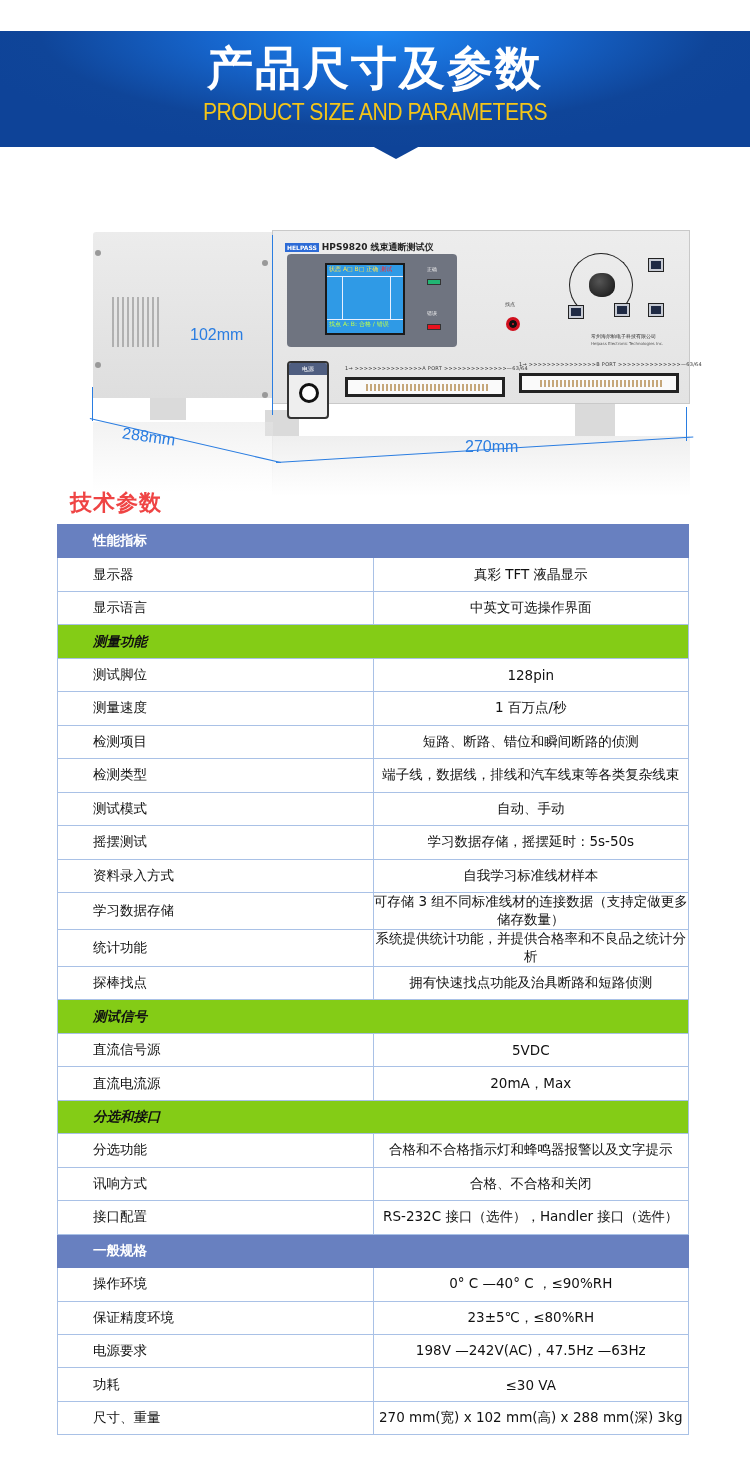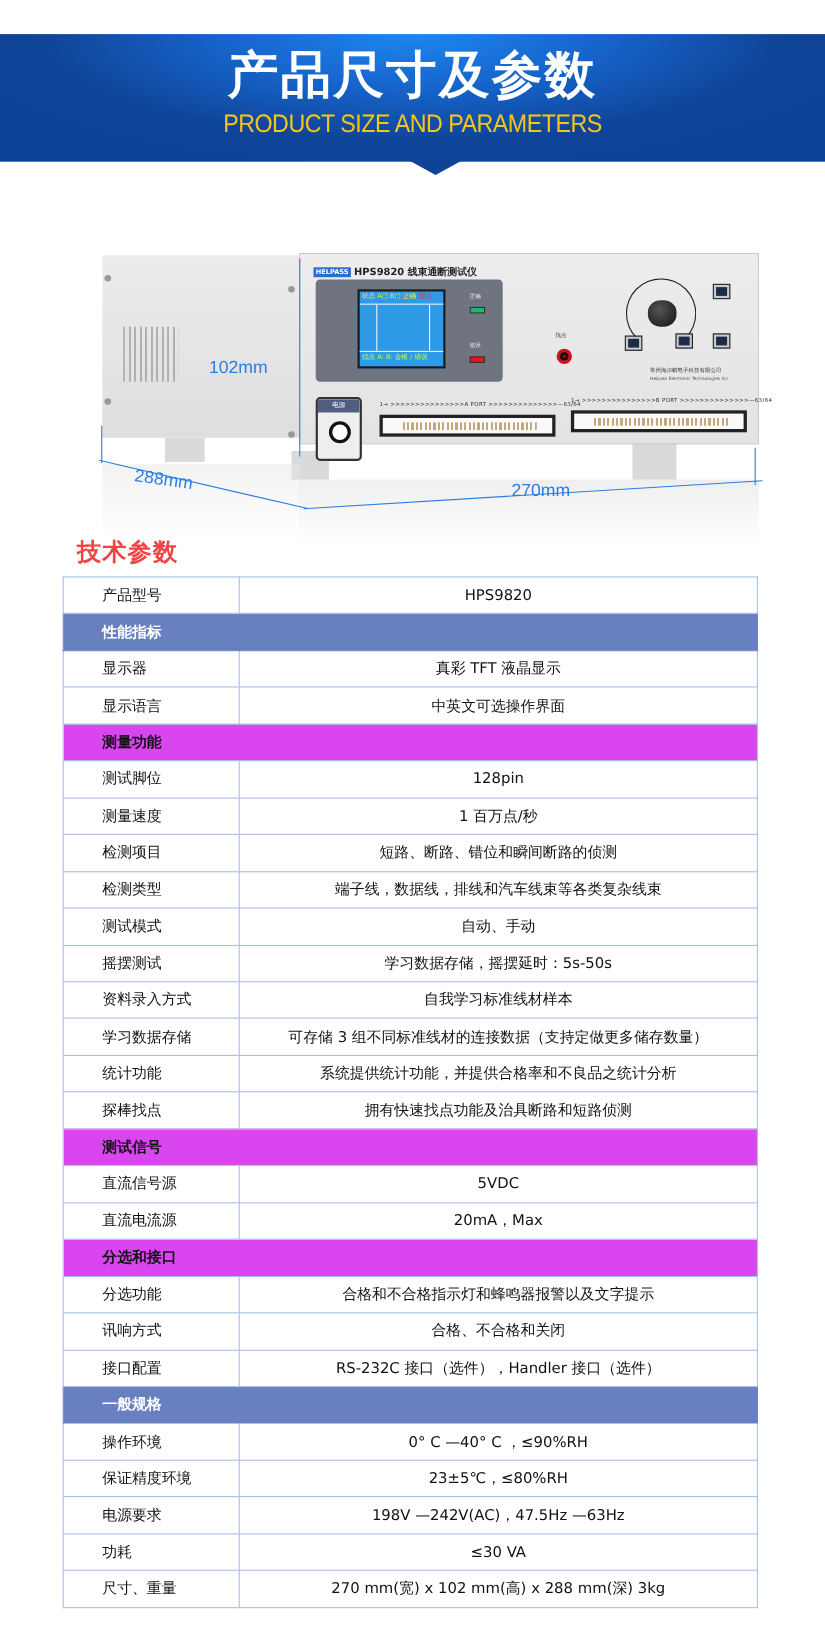--- a/index.html
+++ b/index.html
@@ -59,21 +59,21 @@
   
   .spec-heading { position: absolute; left: 70px; top: 488px; color: #ef4444; font-size: 22px; letter-spacing: 1px; line-height: 30px; }
 
   
   .spec-table { position: absolute; left: 57px; top: 524px; width: 632px; border-collapse: collapse; table-layout: fixed; }
   .spec-table td { border: 1px solid #a9c1e6; height: 33.46px; font-size: 13.5px; color: #111; vertical-align: middle; background: #fff; }
   .spec-table td.k { width: 160px; padding-left: 35px; }
   .spec-table td.v { text-align: center; font-family: "DejaVu Sans", sans-serif; }
   .spec-table tr.sec td { font-weight: bold; padding-left: 35px; }
   .spec-table tr.sec.dark td { background: #6880c0; color: #ffffff; border-color: #6880c0; }
-  .spec-table tr.sec.light td { background: #d946ef; color: #111; border-color: #a9c1e6; }
+  .spec-table tr.sec.light td { background: #84cc16; color: #111; border-color: #a9c1e6; font-style: italic; }
 </style>
 </head>
 <body>
 
 <div class="banner"></div>
 <div class="banner-arrow"></div>
 <h1 class="banner-title">产品尺寸及参数</h1>
 <div class="banner-subtitle">PRODUCT SIZE AND PARAMETERS</div>
 
 <div class="device">
@@ -135,24 +135,20 @@
   <div class="dim-label" style="left:122px;top:206px;transform:rotate(8deg)">288mm</div>
   <div class="dim-line" style="left:276px;top:240px;width:418px;height:1px;transform-origin:0 0;transform:rotate(-3.5deg)"></div>
   <div class="dim-line" style="left:686px;top:185px;width:1px;height:34px"></div>
   <div class="dim-label" style="left:465px;top:216px">270mm</div>
 </div>
 
 <h2 class="spec-heading">技术参数</h2>
 
 <table class="spec-table">
   <tbody id="spec-body">
-      <tr>
-        <td class="k">产品型号</td>
-        <td class="v">HPS9820</td>
-      </tr>
       <tr class="sec dark">
         <td colspan="2">性能指标</td>
       </tr>
       <tr>
         <td class="k">显示器</td>
         <td class="v">真彩 TFT 液晶显示</td>
       </tr>
       <tr>
         <td class="k">显示语言</td>
         <td class="v">中英文可选操作界面</td>

